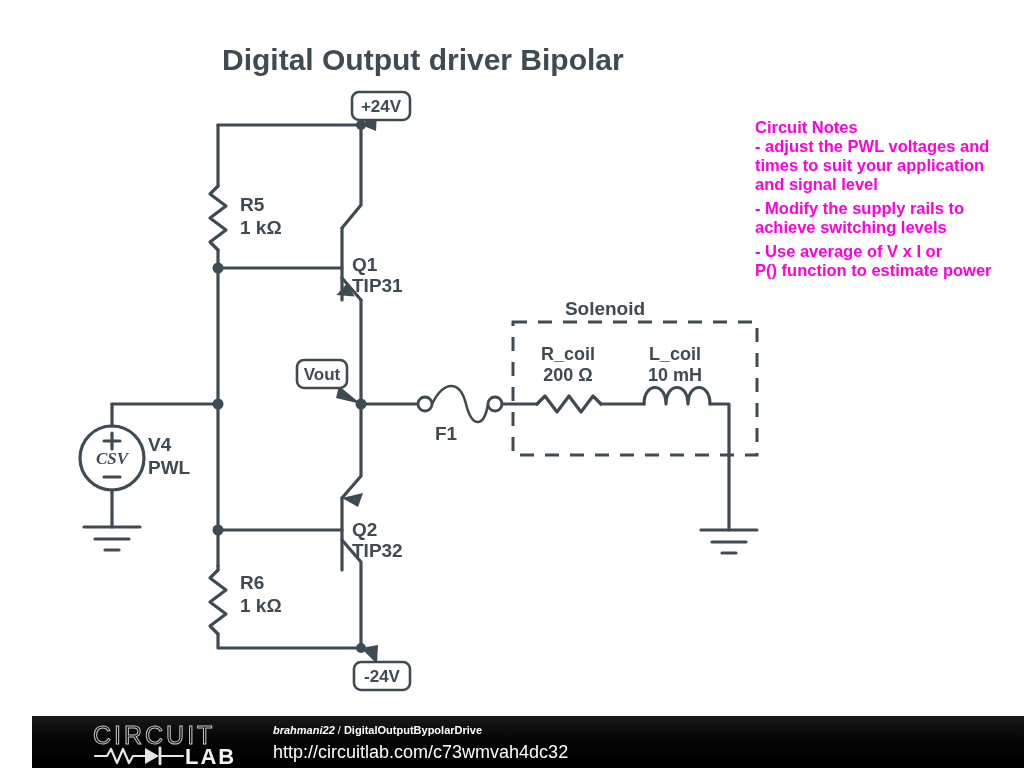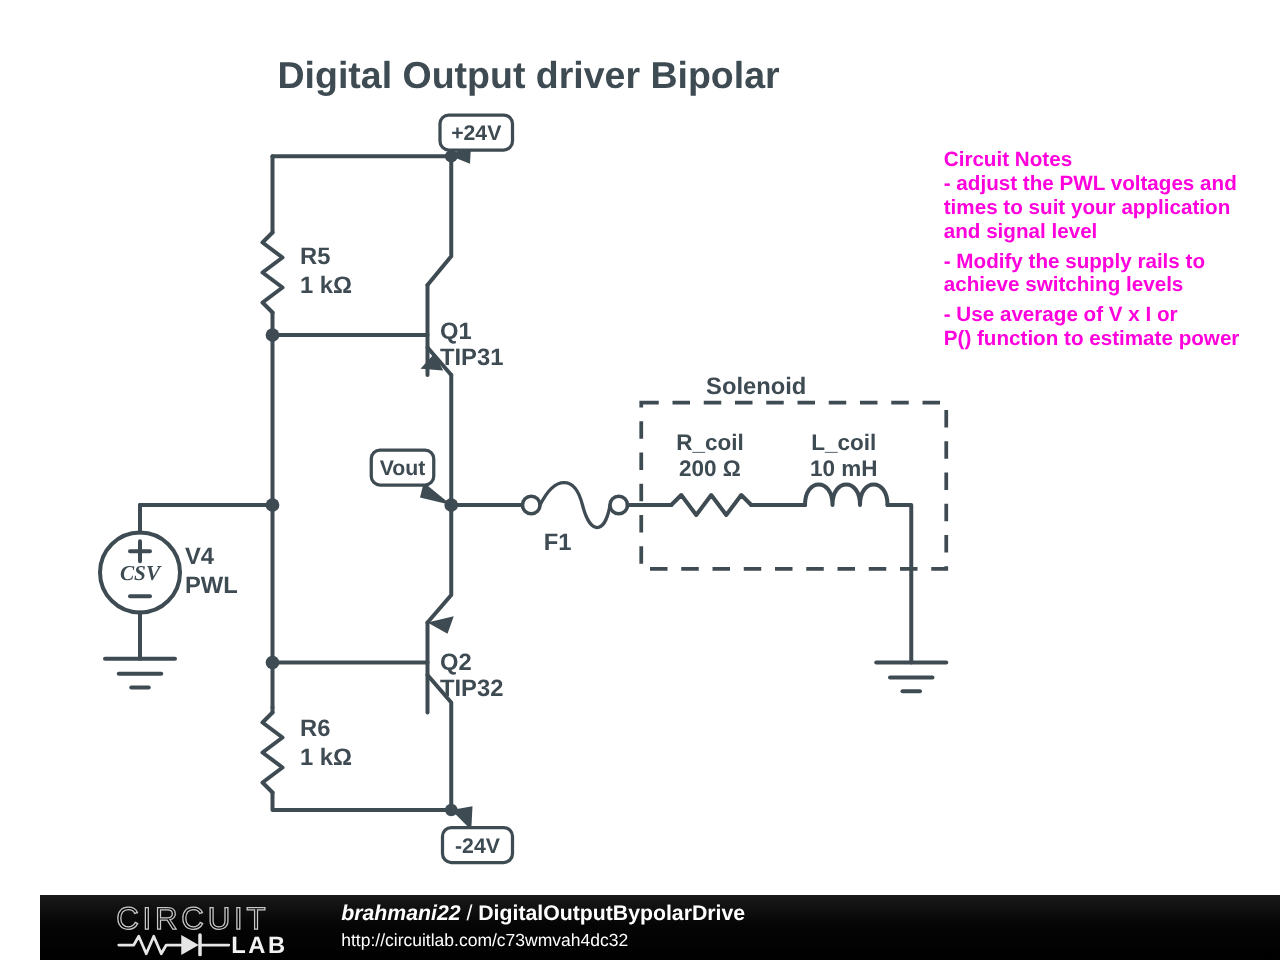--- a/index.html
+++ b/index.html
@@ -23,29 +23,29 @@
   .footer-inner{position:relative;width:100%;height:100%;}
   .logo{position:absolute;left:34px;top:3px;width:160px;height:46px;}
   .logo-word{
     font-family:"Liberation Sans", sans-serif;
     font-size:25px;letter-spacing:3px;color:#000;
     -webkit-text-stroke:1px #c8c8c8;
     position:absolute;left:0px;top:2px;line-height:28px;
   }
   .logo-lab{
     position:absolute;left:92px;top:28px;
-    font-size:19px;font-weight:bold;letter-spacing:2px;color:#f2f2f2;
+    font-size:22px;font-weight:bold;letter-spacing:2px;color:#f2f2f2;
     line-height:19px;
   }
   .credits{position:absolute;left:214px;top:4px;color:#ffffff;}
-  .credit-line1{font-size:17px;line-height:21px;white-space:nowrap;}
+  .credit-line1{font-size:11px;line-height:21px;white-space:nowrap;}
   .credit-user{font-style:italic;font-weight:bold;}
   .credit-sep{font-weight:normal;}
   .credit-proj{font-weight:bold;}
-  .credit-line2{font-size:14px;line-height:22px;white-space:nowrap;}
+  .credit-line2{font-size:18px;line-height:22px;white-space:nowrap;}
 </style>
 </head>
 <body>
 
 <div id="stage">
 
   <svg class="sheet" viewBox="0 0 1024 768">
     <defs>
       <style>
         .wire{stroke:#3e4b52;stroke-width:3.2;fill:none;stroke-linecap:round;stroke-linejoin:round;}

